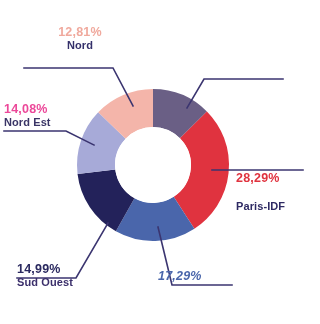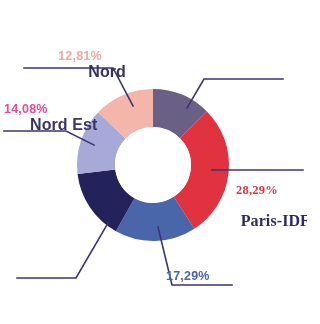--- a/index.html
+++ b/index.html
@@ -32,26 +32,25 @@
     white-space: nowrap;
     line-height: 1.05;
   }
   .label-pct {
     font-size: 12.5px;
     font-weight: bold;
     letter-spacing: 0.2px;
     display: block;
   }
   .label-name {
-    font-size: 16px;
+    font-size: 11px;
     font-weight: bold;
     letter-spacing: 0.1px;
     display: block;
     margin-top: 1px;
-    text-align: right;
   }
   .align-left  { text-align: left; }
   .align-center{ text-align: center; }
 </style>
 </head>
 <body>
 
 <div id="chart-root">
 
   <svg id="chart-svg" viewBox="0 0 307 324">
@@ -85,35 +84,37 @@
 
       <path d="M 303 170 L 238 170 L 212 170"></path>
 
       <path d="M 17 278 L 76 278 L 108 223"></path>
 
       <path d="M 232 285 L 172 285 L 158 227"></path>
     </g>
   </svg>
 
   <div class="label-block align-center" style="left:34px; top:26px; width:92px;">
-    <span class="label-pct" style="color:#F0A99D;margin-top:24px;">12,81%</span>
+    <span class="label-pct" style="color:#F0A99D;">12,81%</span>
     <span class="label-name" style="color:#34306A;">Nord</span>
   </div>
 
 
   <div class="label-block align-left" style="left:4px; top:103px; width:90px;">
     <span class="label-pct" style="color:#ec4899;">14,08%</span>
-    <span class="label-name" style="color:#3A3566;margin-left:26px;">Nord Est</span>
+    <span class="label-name" style="color:#3A3566;">Nord Est</span>
   </div>
 
-  <div class="label-block align-left" style="left:236px; top:184px; width:74px;font-family:Liberation Serif, serif;">
+  <div class="label-block align-left" style="left:236px; top:172px; width:74px;">
     <span class="label-pct" style="color:#E0333F;">28,29%</span>
     <span class="label-name" style="color:#2E2A63;margin-top:16px;">Paris-IDF</span>
   </div>
 
   <div class="label-block align-left" style="left:17px; top:263px; width:92px;">
+    <span class="label-pct" style="color:#2B2A60;">14,99%</span>
+    <span class="label-name" style="color:#3B2F6B;">Sud Ouest</span>
   </div>
 
-  <div class="label-block align-left" style="left:166px; top:270px; width:100px;">
+  <div class="label-block align-left" style="left:158px; top:270px; width:100px;font-style:italic;">
     <span class="label-pct" style="color:#4A66AB;">17,29%</span>
   </div>
 
 </div>
 
 </body></html>

